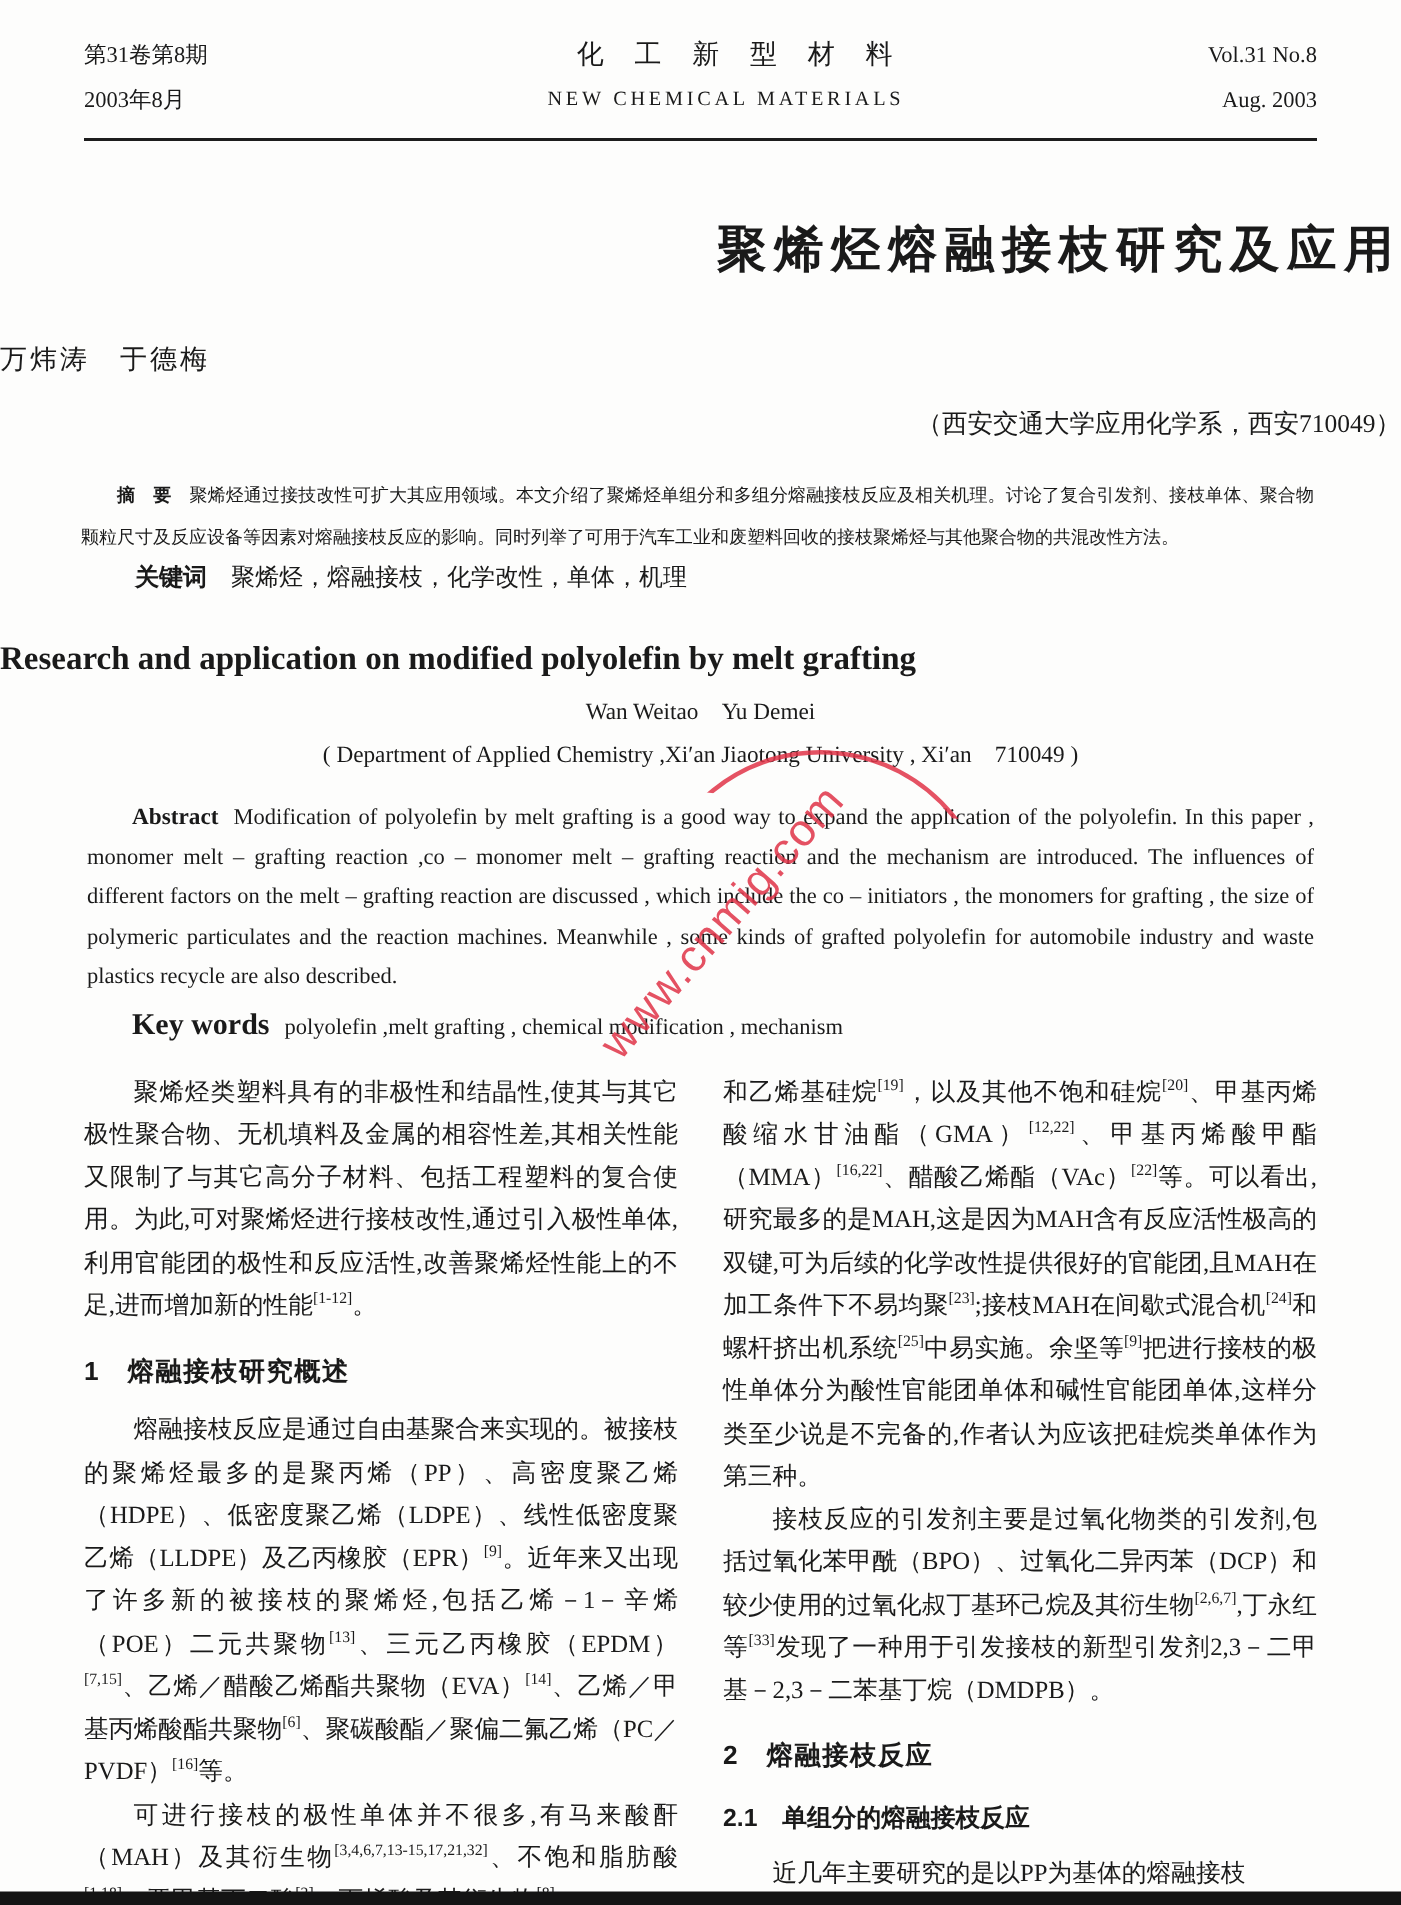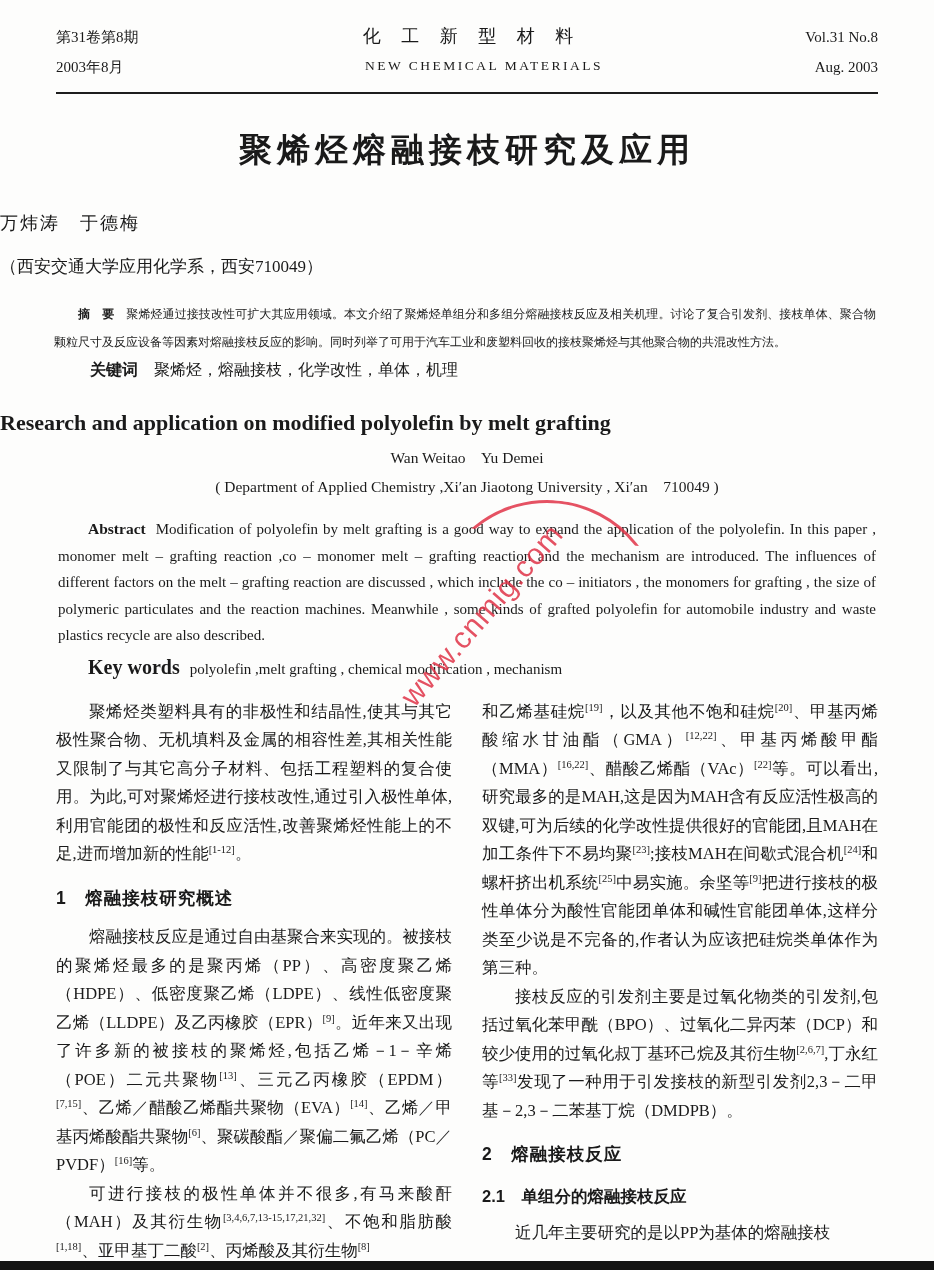--- a/index.html
+++ b/index.html
@@ -17,29 +17,29 @@
 
   
   .header {
     display: flex;
     justify-content: space-between;
     align-items: flex-start;
     padding: 22px 56px 0 56px;
   }
   .header-left  { font-size: 15px; line-height: 30px; }
   .header-right { font-size: 15px; line-height: 30px; text-align: right; }
-  .header-center { text-align: center; padding-top: 2px; }
+  .header-center { text-align: right; padding-top: 2px; }
   .journal-cn { font-size: 18px; letter-spacing: 8px; }
   .journal-en { font-size: 13.5px; letter-spacing: 2.5px; margin-top: 10px; margin-left: 24px; }
   .header-rule { margin: 10px 56px 0 56px; border-top: 2px solid #1d1d1d; }
 
   
-  .title-cn { margin-top: 34px; text-align: center; font-size: 33px; font-weight: 700; letter-spacing: 5px; }
+  .title-cn { margin-top: 50px; text-align: right; font-size: 33px; font-weight: 700; letter-spacing: 5px; }
   .authors-cn { margin-top: 38px; text-align: left; font-size: 18px; letter-spacing: 2px; }
-  .affil-cn { margin-top: 20px; text-align: left; font-size: 17px; }
+  .affil-cn { margin-top: 20px; text-align: right; font-size: 17px; }
 
   .abs-cn { margin: 22px 58px 0 54px; font-size: 12px; line-height: 28px; text-align: justify; text-indent: 2em; }
   .abs-cn .lbl, .kw-cn .lbl { font-family: "Liberation Sans", "DejaVu Sans", sans-serif; font-weight: 700; margin-right: 1em; }
   .kw-cn { margin: 0 58px; font-size: 16px; line-height: 28px; text-indent: 2em; }
 
   .title-en { margin-top: 26px; text-align: left; font-size: 22px; font-weight: 700; }
   .authors-en { margin-top: 12px; text-align: center; font-size: 15.5px; }
   .affil-en { margin-top: 8px; text-align: center; font-size: 15.5px; }
 
   .abs-en { margin: 18px 58px 0 58px; font-size: 15px; line-height: 26.5px; text-align: justify; text-indent: 2em; }

